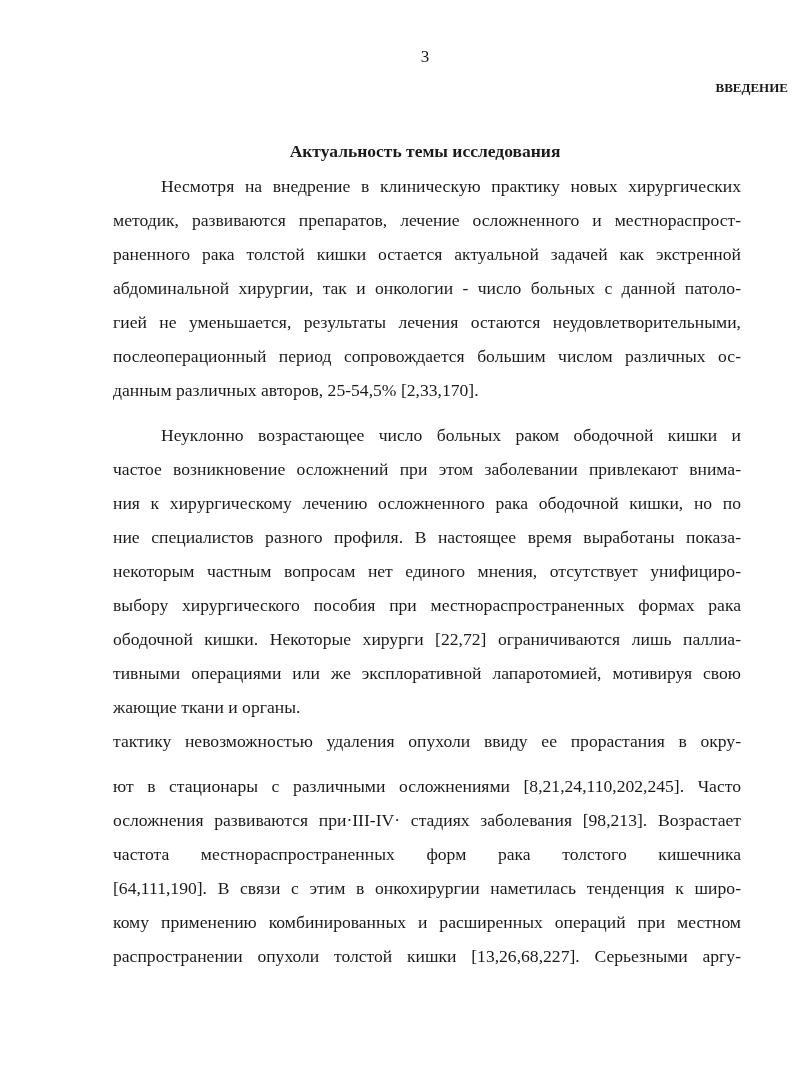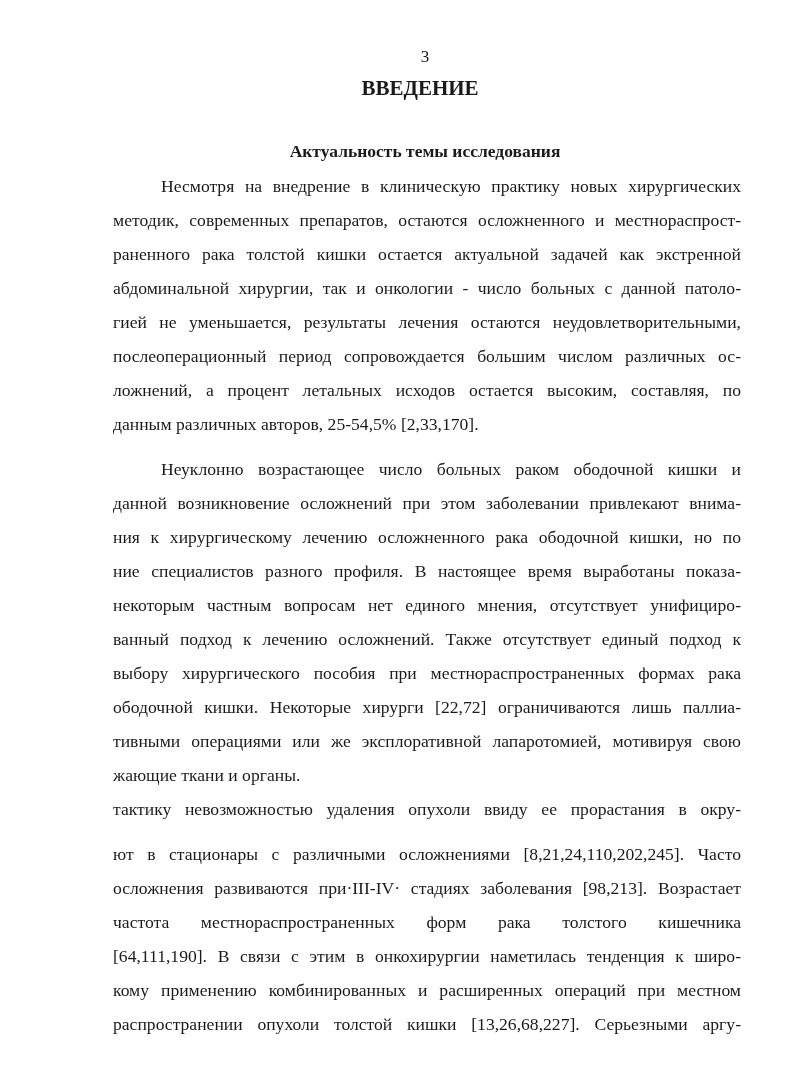--- a/index.html
+++ b/index.html
@@ -31,22 +31,22 @@
       font-size: 17px;
       line-height: 20px;
       padding-left: 52px;
       box-sizing: border-box;
     }
     .chapter-title {
       position: absolute;
       top: 76px;
       left: 0;
       width: 788px;
-      text-align: center;
-      font-size: 21px;
+      text-align: right;
+      font-size: 13px;
       font-weight: bold;
       line-height: 24px;
       padding-left: 52px;
       box-sizing: border-box;
     }
     .section-title {
       position: absolute;
       top: 140px;
       left: 0;
       width: 798px;
@@ -87,37 +87,35 @@
 
 <div class="page">
   <div class="page-number">3</div>
   <div class="chapter-title">ВВЕДЕНИЕ</div>
   <div class="section-title">Актуальность темы исследования</div>
 
   <div class="body-text">
 
     <div>
       <div class="line indent">Несмотря на внедрение в клиническую практику новых хирургических</div>
-      <div class="line">методик, современных препаратов, остаются осложненного и местнораспрост-</div>
+      <div class="line">методик, развиваются препаратов, лечение осложненного и местнораспрост-</div>
       <div class="line">раненного рака толстой кишки остается актуальной задачей как экстренной</div>
       <div class="line">абдоминальной хирургии, так и онкологии - число больных с данной патоло-</div>
       <div class="line">гией не уменьшается, результаты лечения остаются неудовлетворительными,</div>
       <div class="line">послеоперационный период сопровождается большим числом различных ос-</div>
-      <div class="line">ложнений, а процент летальных исходов остается высоким, составляя, по</div>
       <div class="line last">данным различных авторов, 25-54,5% [2,33,170].</div>
     </div>
     <div class="para-gap"></div>
 
     <div>
       <div class="line indent">Неуклонно возрастающее число больных раком ободочной кишки и</div>
-      <div class="line">данной возникновение осложнений при этом заболевании привлекают внима-</div>
+      <div class="line">частое возникновение осложнений при этом заболевании привлекают внима-</div>
       <div class="line">ния к хирургическому лечению осложненного рака ободочной кишки, но по</div>
       <div class="line">ние специалистов разного профиля. В настоящее время выработаны показа-</div>
       <div class="line">некоторым частным вопросам нет единого мнения, отсутствует унифициро-</div>
-      <div class="line">ванный подход к лечению осложнений. Также отсутствует единый подход к</div>
       <div class="line">выбору хирургического пособия при местнораспространенных формах рака</div>
       <div class="line">ободочной кишки. Некоторые хирурги [22,72] ограничиваются лишь паллиа-</div>
       <div class="line">тивными операциями или же эксплоративной лапаротомией, мотивируя свою</div>
       <div class="line last">жающие ткани и органы.</div>
       <div class="line">тактику невозможностью удаления опухоли ввиду ее прорастания в окру-</div>
     </div>
     <div class="para-gap"></div>
 
     <div>
       <div class="line">ют в стационары с различными осложнениями [8,21,24,110,202,245]. Часто</div>

